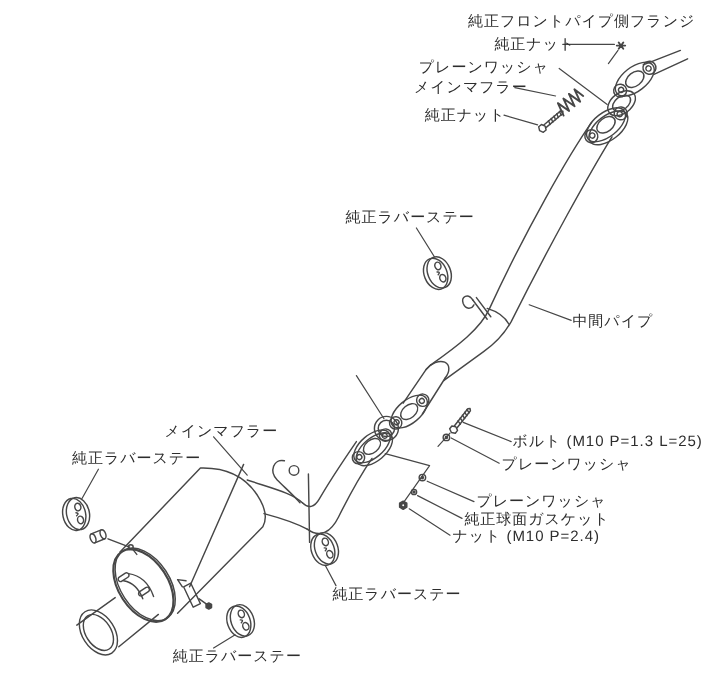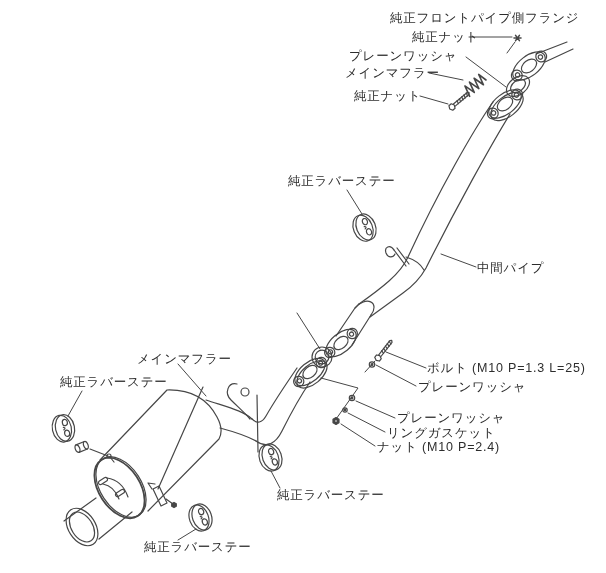--- a/index.html
+++ b/index.html
@@ -216,17 +216,17 @@
   <div class="lbl" style="left:349px;top:49px">プレーンワッシャ</div>
   <div class="lbl" style="left:345px;top:66px">メインマフラー</div>
   <div class="lbl" style="left:354px;top:89px">純正ナット</div>
   <div class="lbl" style="left:288px;top:174px">純正ラバーステー</div>
   <div class="lbl" style="left:477px;top:261px">中間パイプ</div>
   <div class="lbl" style="left:137px;top:352px">メインマフラー</div>
   <div class="lbl" style="left:60px;top:375px">純正ラバーステー</div>
   <div class="lbl" style="left:427px;top:361px">ボルト (M10 P=1.3 L=25)</div>
   <div class="lbl" style="left:418px;top:380px">プレーンワッシャ</div>
   <div class="lbl" style="left:397px;top:411px">プレーンワッシャ</div>
-  <div class="lbl" style="left:387px;top:426px">リングガスケット</div>
+  <div class="lbl" style="left:387px;top:426px">純正球面ガスケット</div>
   <div class="lbl" style="left:377px;top:440px">ナット (M10 P=2.4)</div>
   <div class="lbl" style="left:277px;top:488px">純正ラバーステー</div>
   <div class="lbl" style="left:144px;top:540px">純正ラバーステー</div>
 </div>
 
 </body></html>

